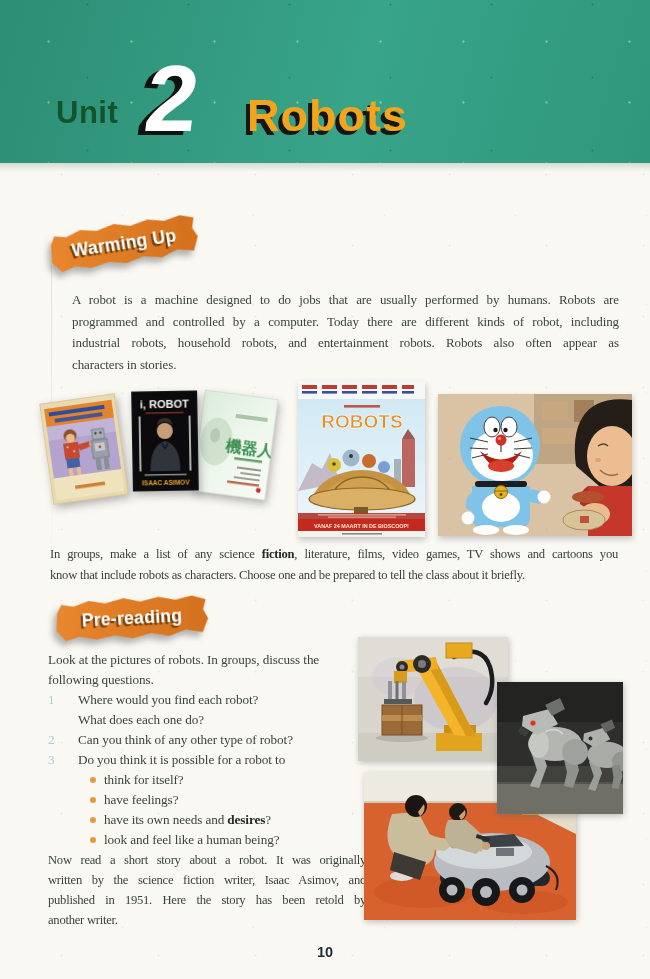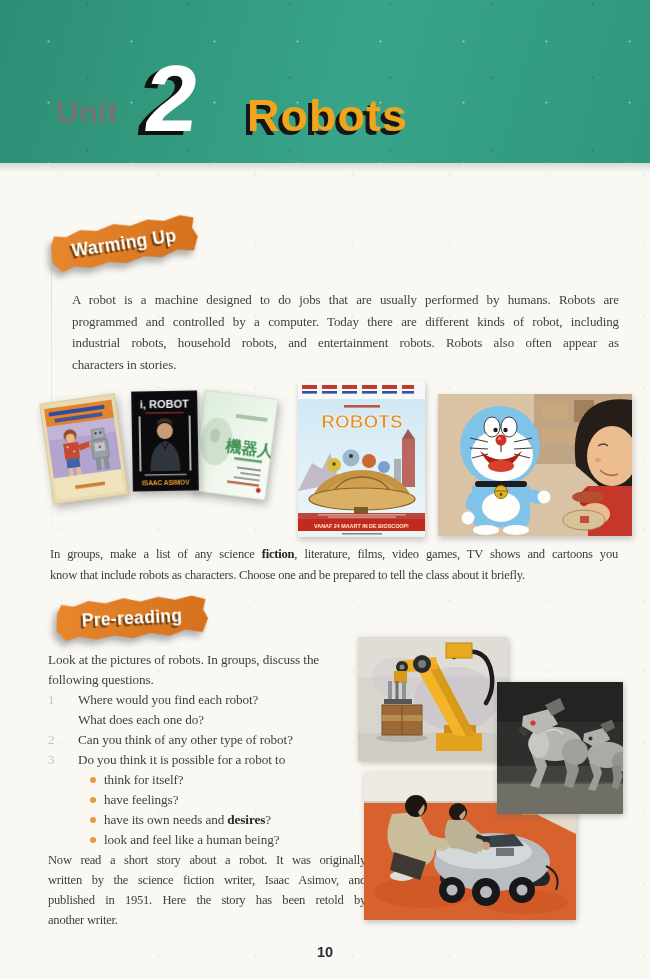--- a/index.html
+++ b/index.html
@@ -13,21 +13,21 @@
   
   .band{position:absolute;top:0;left:0;right:0;height:163px;
         background:linear-gradient(105deg,#2c8e75 0%,#38a489 55%,#2f977c 100%);}
   .band::after{content:'';position:absolute;inset:0;
         background-image:radial-gradient(circle,rgba(235,240,170,.45) .8px,transparent 1.5px),
                          radial-gradient(circle,rgba(15,75,58,.30) .8px,transparent 1.4px);
         background-size:83px 61px,101px 73px;background-position:7px 11px,37px 41px;}
   .band-edge{position:absolute;top:163px;left:0;right:0;height:9px;
         background:linear-gradient(#d3dbd2,rgba(249,248,243,0));}
   .unit-label{position:absolute;left:56px;top:95px;font-family:"Liberation Sans","DejaVu Sans",sans-serif;
-        font-weight:bold;font-size:31px;color:#737373;letter-spacing:.5px;z-index:2;}
+        font-weight:bold;font-size:31px;color:#14532d;letter-spacing:.5px;z-index:2;}
   .unit-number{position:absolute;left:146px;top:52px;font-family:"Liberation Sans","DejaVu Sans",sans-serif;
         font-weight:bold;font-size:94px;line-height:94px;color:#ffffff;transform:skewX(-7deg);
         text-shadow:-7px 4px 0 #101210;z-index:2;}
   .unit-title{position:absolute;left:247px;top:90px;font-family:"Liberation Sans","DejaVu Sans",sans-serif;
         font-weight:bold;font-size:45px;color:#f2a51b;letter-spacing:1px;
         text-shadow:-4px 4px 0 #161616;z-index:2;}
   
   .badge-wrap{position:absolute;filter:drop-shadow(-4px 5px 3px rgba(105,105,105,.5));z-index:3;}
   .badge{width:100%;height:100%;display:flex;align-items:center;justify-content:center;
         background:linear-gradient(100deg,#e8872e,#d4701c);

